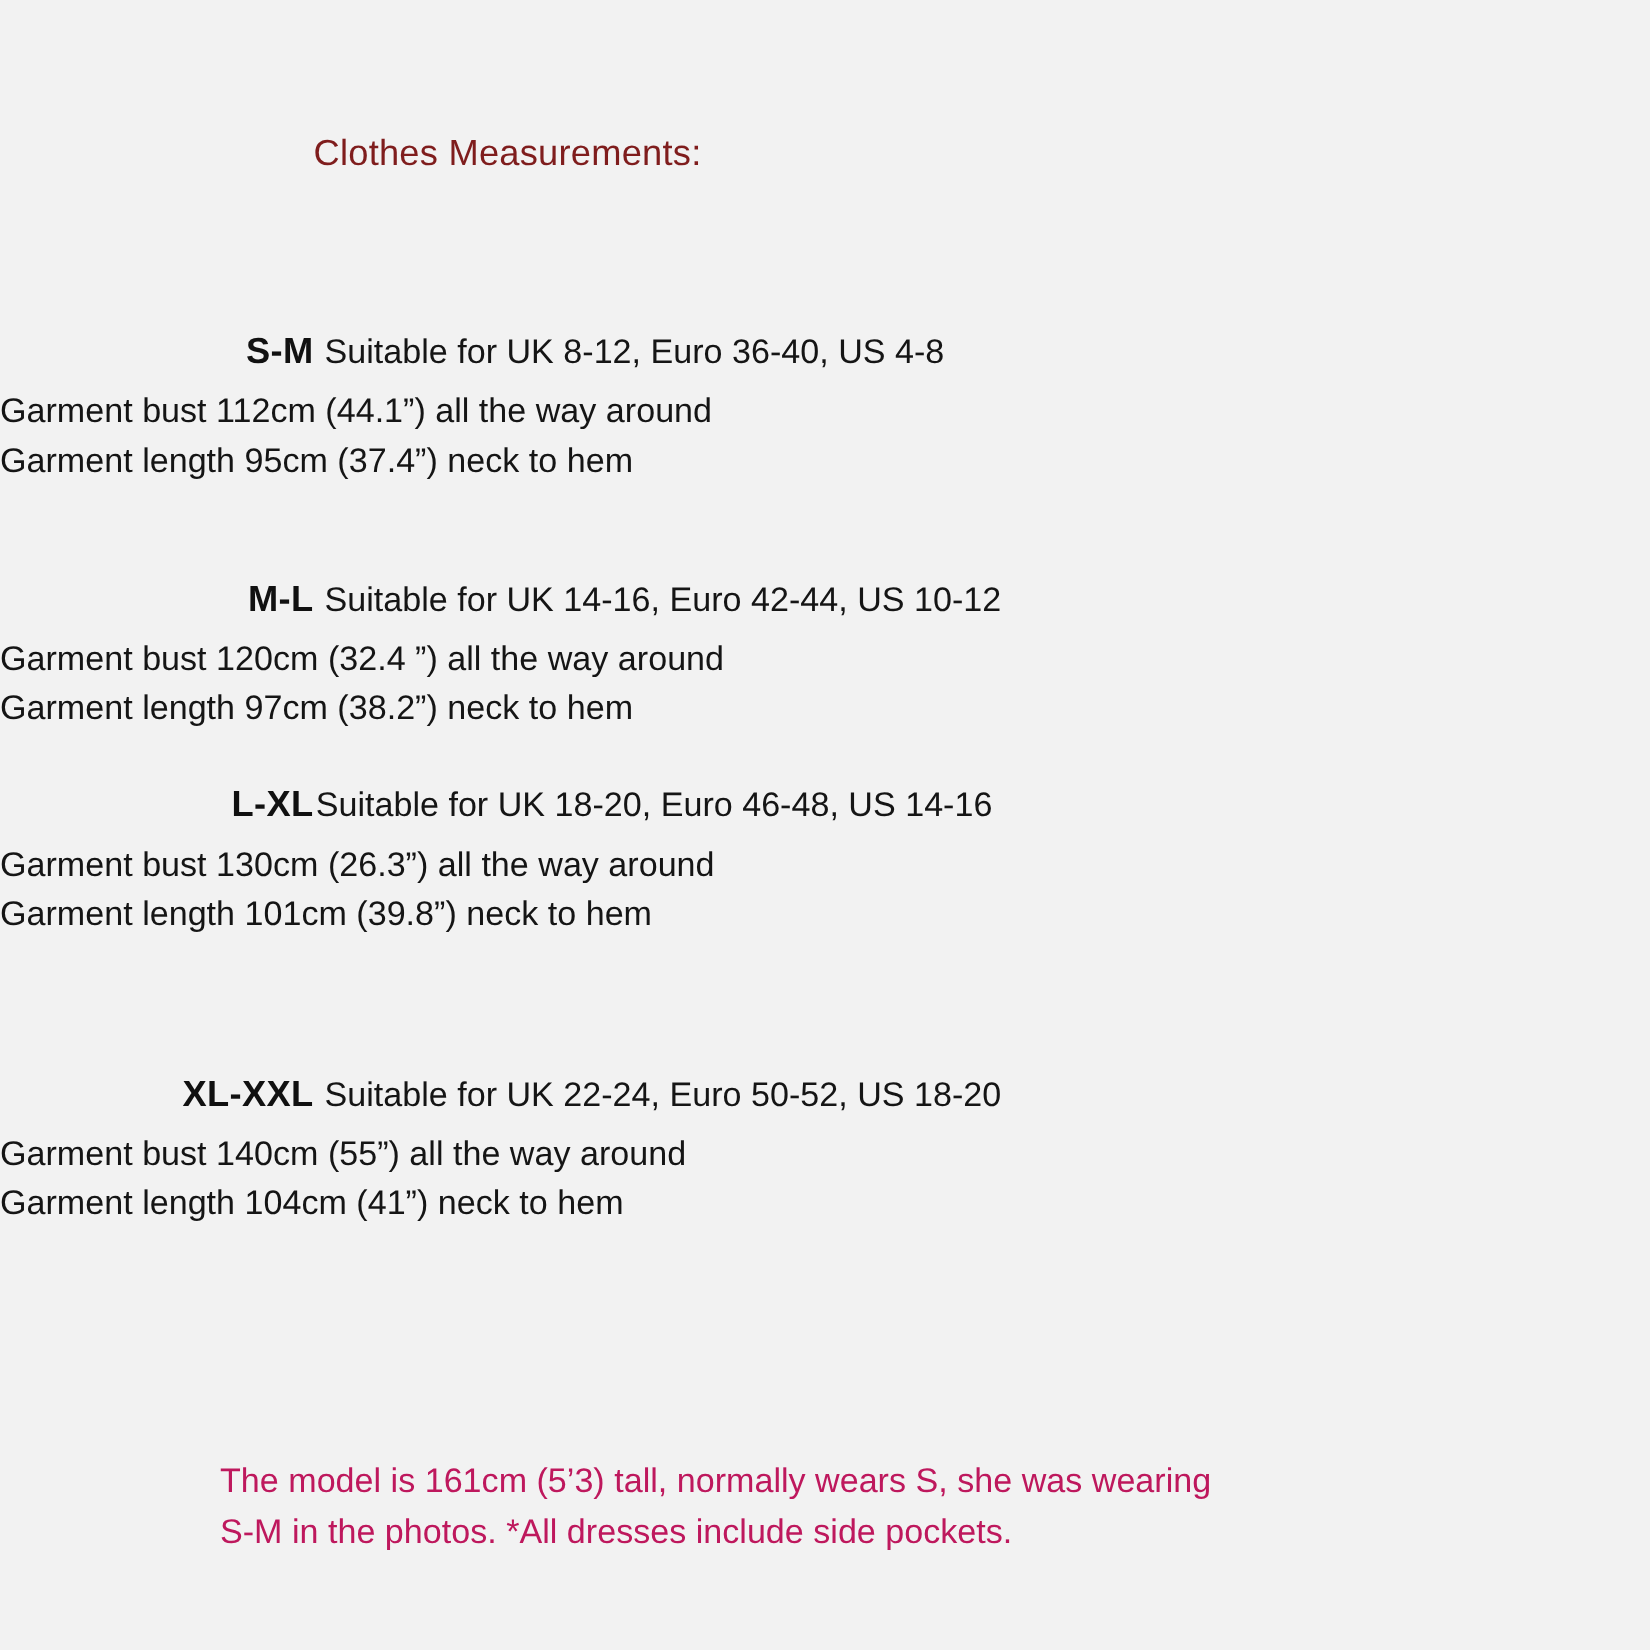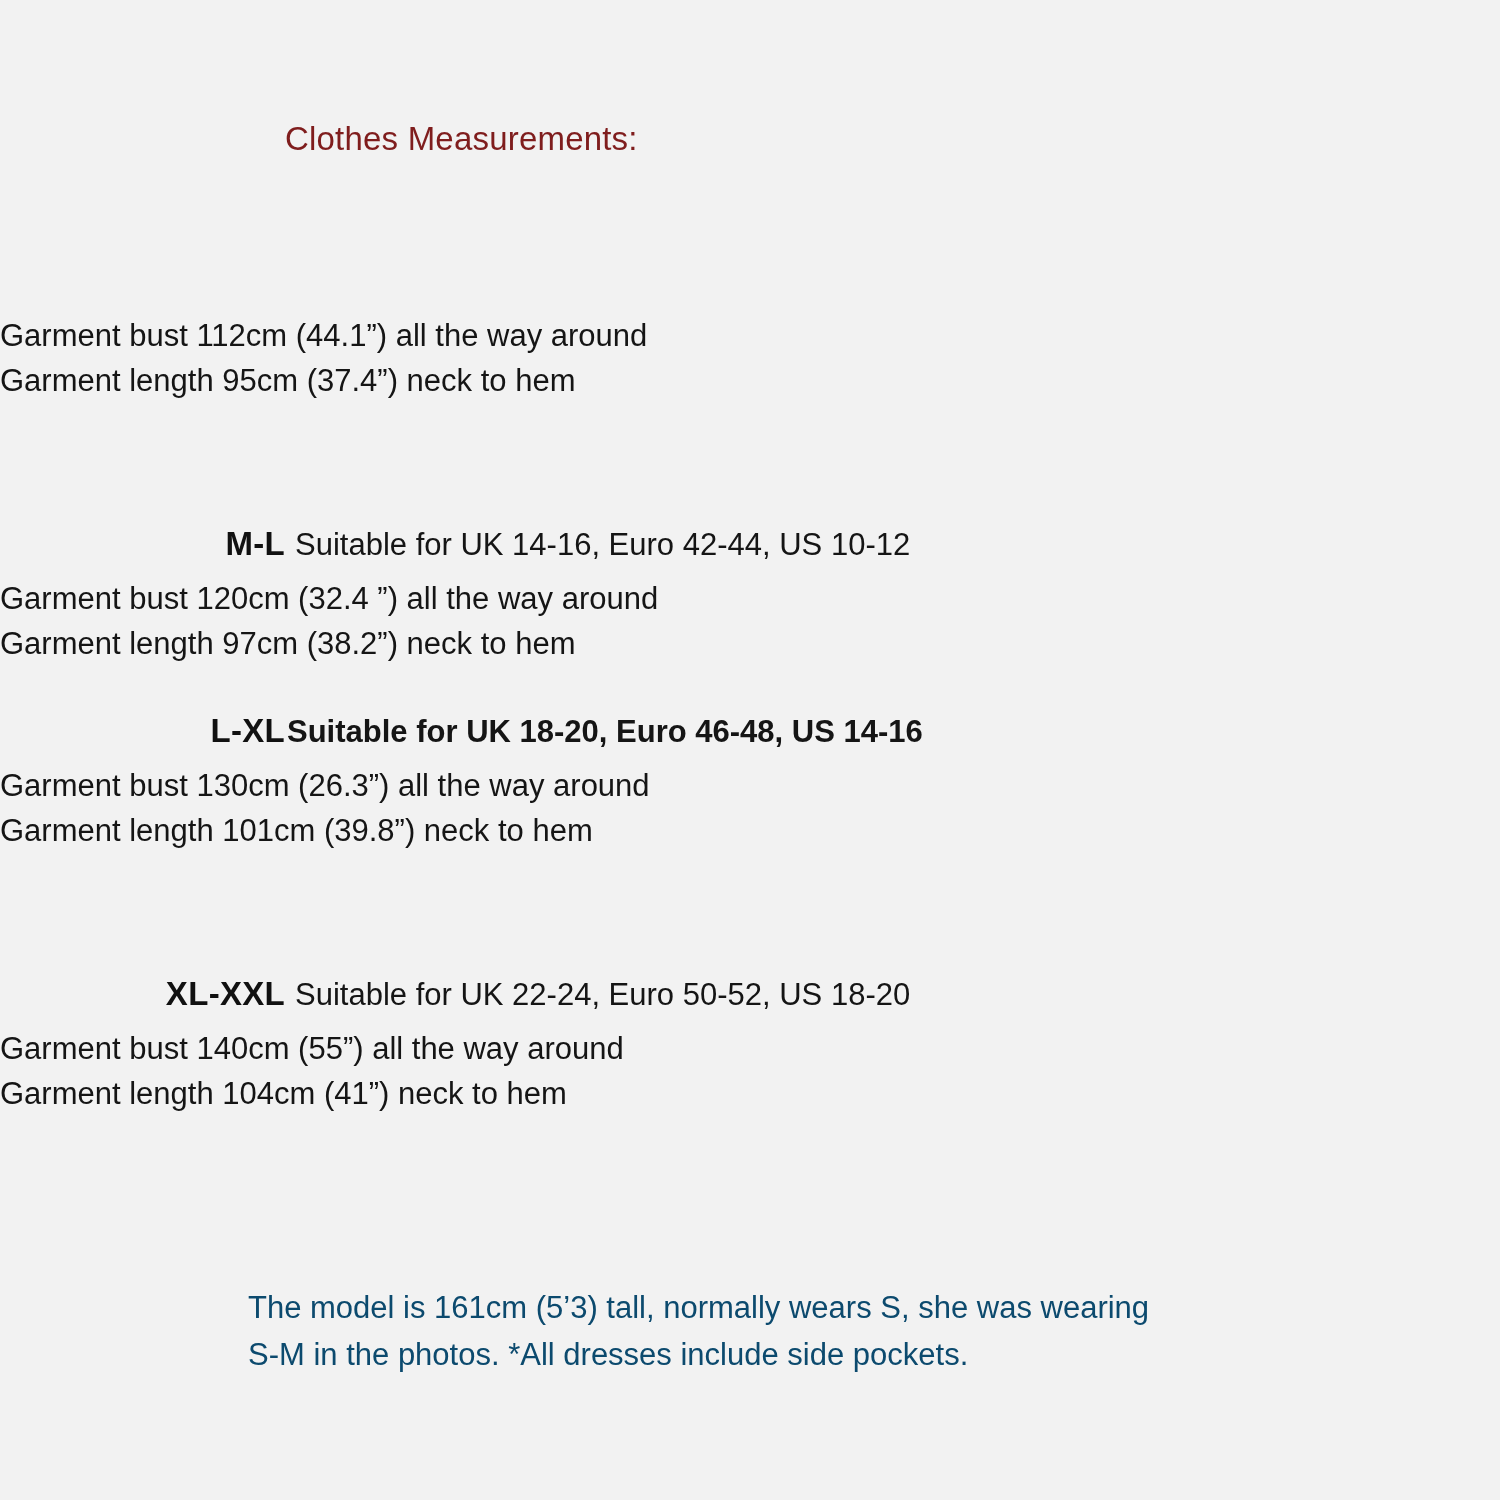--- a/index.html
+++ b/index.html
@@ -69,45 +69,47 @@
     line-height: 1.45;
     white-space: nowrap;
   }
   .detail.first {
     margin-top: 14px;
   }
 
   
   .clip-left {
     margin-left: -8px;
-    font-weight: bold;
   }
 
   .footnote {
     position: absolute;
     left: 200px;
-    top: 1285px;
+    top: 1323px;
     font-size: 31px;
     line-height: 1.5;
-    color: #0c4a6e;
+    color: #be185d;
     max-width: 1060px;
-    margin-left: 48px;
   }
   .footnote div {
     white-space: nowrap;
   }
 </style>
 </head>
 <body>
 
 <div class="page">
 
   <div class="title">Clothes Measurements:</div>
 
   <div class="size-block block-1">
+    <div class="row-head">
+      <div class="size-label">S-M</div>
+      <div class="head-text">Suitable for UK 8-12, Euro 36-40, US 4-8</div>
+    </div>
     <div class="detail first">Garment bust 112cm (44.1”) all the way around</div>
     <div class="detail">Garment length 95cm (37.4”) neck to hem</div>
   </div>
 
   <div class="size-block block-2">
     <div class="row-head">
       <div class="size-label">M-L</div>
       <div class="head-text">Suitable for UK 14-16, Euro 42-44, US 10-12</div>
     </div>
     <div class="detail first">Garment bust 120cm (32.4 ”) all the way around</div>

